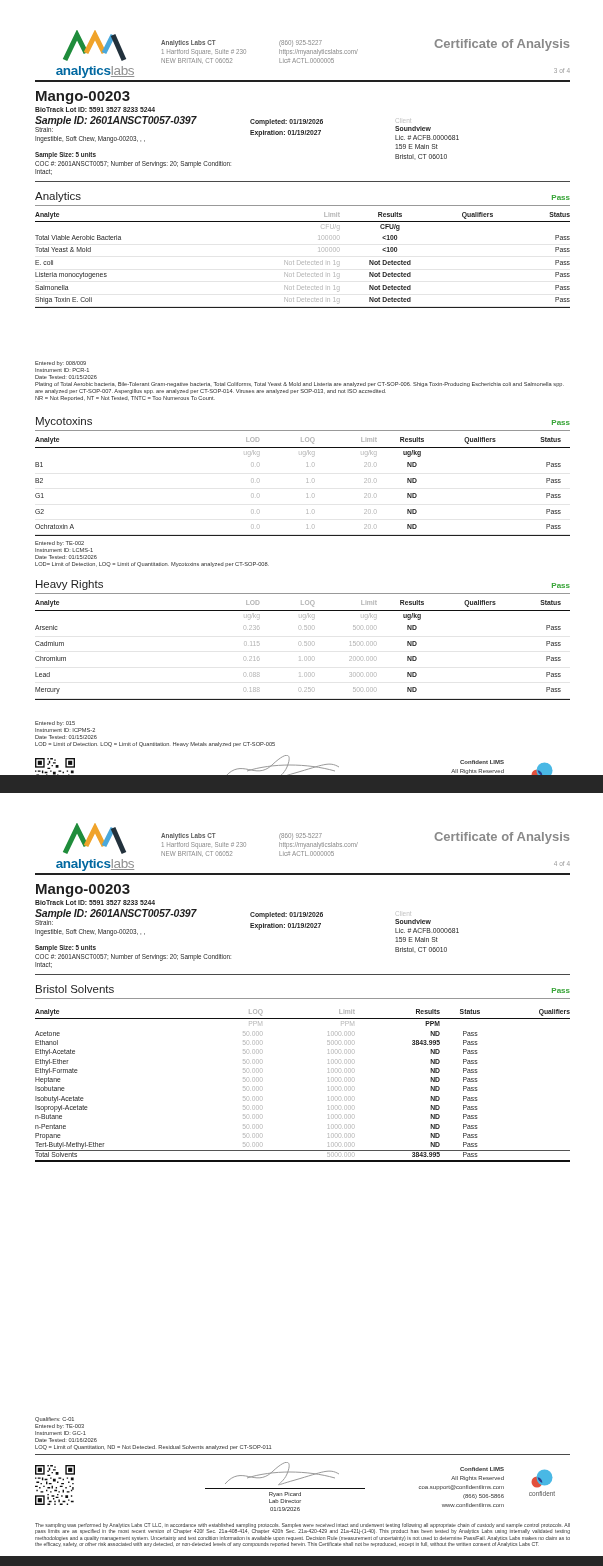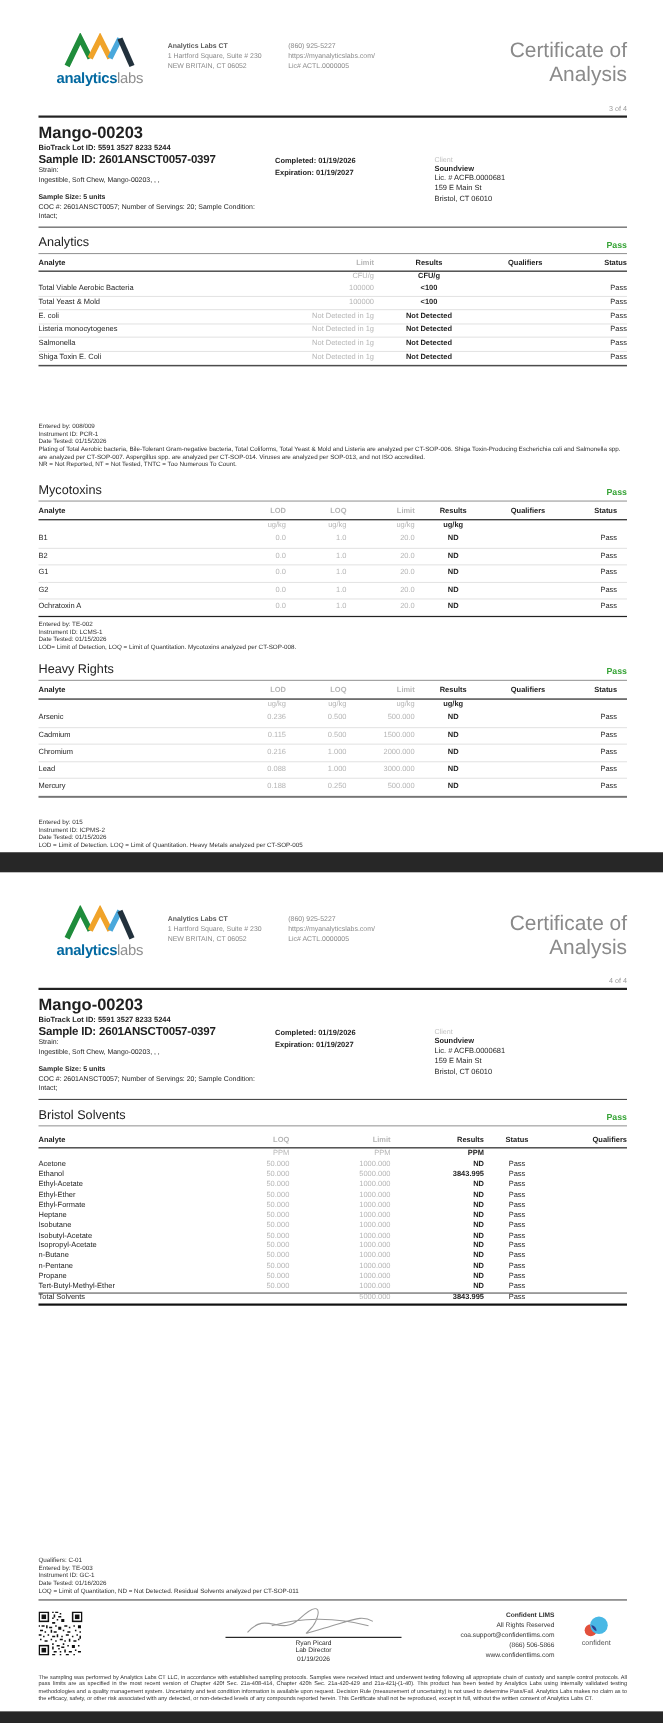--- a/index.html
+++ b/index.html
@@ -9,37 +9,37 @@
   .page-2 { height:763px; }
   .page-sep { height:18px; background:#272727; }
   .page-bottom { height:10px; background:#272727; }
   .fill { flex:1; }
 
   
   .hdr { display:flex; align-items:flex-start; }
   .logo-col { width:120px; display:flex; flex-direction:column; align-items:center; }
   .logo-word { font-size:13.5px; font-weight:bold; letter-spacing:-0.3px; margin-top:1px; }
   .logo-word .w1 { color:#0369a1; }
-  .logo-word .w2 { color:#8f8f8f; font-weight:normal; }
+  .logo-word .w2 { color:#8f8f8f; font-weight:normal;text-decoration:underline; }
   .addr-col { width:118px; font-size:6.3px; color:#8a8a8a; line-height:1.45; padding-top:8px; margin-left:6px; }
   .addr-col .lab-name { font-weight:bold; color:#5c5c5c; }
   .contact-col { width:150px; font-size:6.3px; color:#8a8a8a; line-height:1.45; padding-top:8px; }
   .coa-col { margin-left:auto; text-align:right; padding-top:6px; }
-  .coa-title { font-size:19px; color:#8a8a8a; }
+  .coa-title { font-size:13px; color:#8a8a8a;font-weight:bold; }
   .page-num { font-size:6.5px; color:#9a9a9a; margin-top:16px; }
   .hdr-rule { border-bottom:2px solid #222; margin-top:2px; }
 
   
   .product-name { font-size:15px; font-weight:bold; margin-top:5px; }
   .biotrack { font-size:6.8px; font-weight:bold; margin-top:2px; }
   .sample-grid { display:flex; margin-top:1px; }
   .sg-c1 { width:215px; }
   .sg-c2 { width:145px; }
   .sg-c3 { flex:1; }
-  .sample-id { font-size:10.5px; font-weight:bold; letter-spacing:-0.2px; }
+  .sample-id { font-size:10.5px; font-weight:bold; letter-spacing:-0.2px;font-style:italic; }
   .small { font-size:6.3px; line-height:1.35; }
   .bold { font-weight:bold; }
   .dates { font-size:6.8px; font-weight:bold; line-height:1.6; padding-top:3px; }
   .client-label { font-size:6.5px; color:#c2c2c2; padding-top:3px; }
   .client-info { font-size:6.8px; line-height:1.35; }
   .sample-meta { margin-top:8px; font-size:6.3px; line-height:1.35; }
   .sample-rule { border-bottom:1px solid #4a4a4a; margin-top:4px; }
 
   
   .sec-title-row { display:flex; justify-content:space-between; align-items:flex-end; padding:8px 0 3px 0; border-bottom:1px solid #999; }

